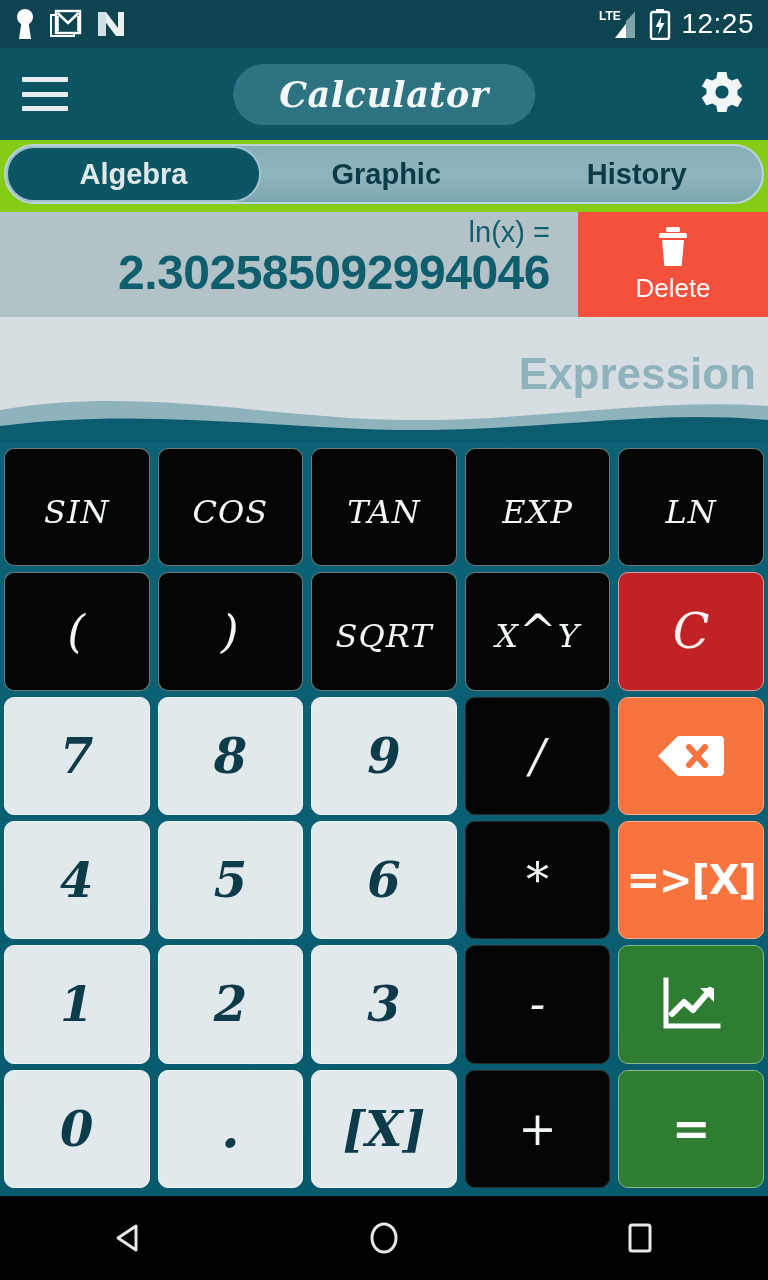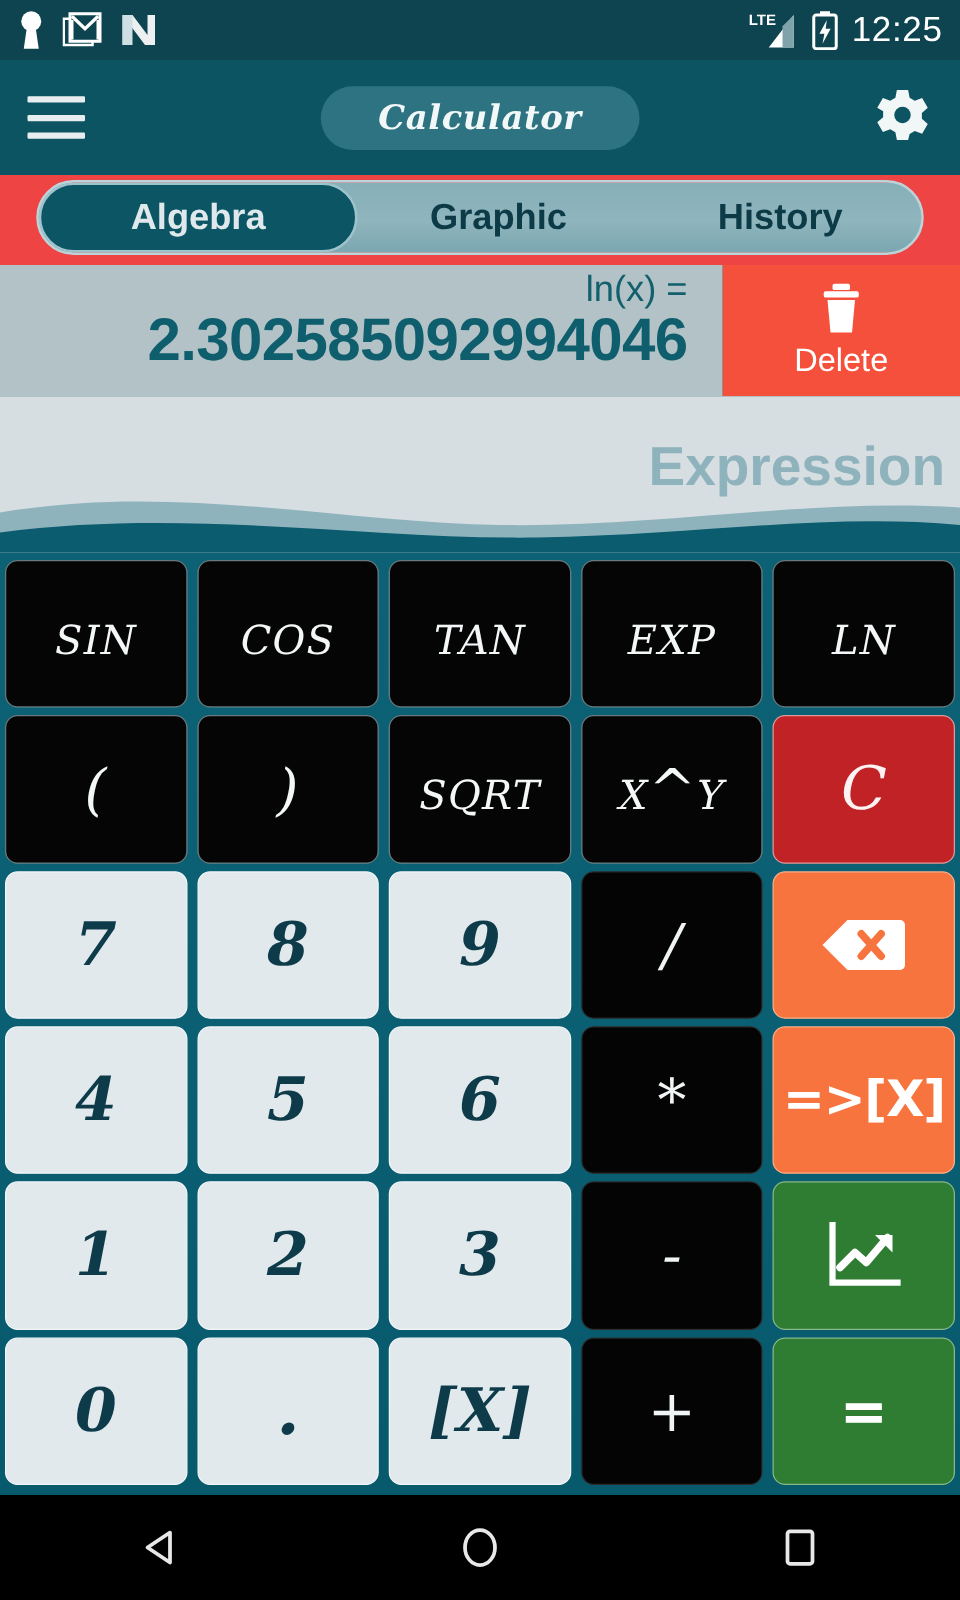--- a/index.html
+++ b/index.html
@@ -27,26 +27,26 @@
   .menu-btn{ margin-left:22px; width:46px; height:34px;
              display:flex; flex-direction:column; justify-content:space-between; }
   .menu-btn i{ display:block; height:5px; background:#e8eef0; border-radius:1px; }
   .title-pill{
     position:absolute; left:50%; transform:translateX(-50%);
     background:#2d7382; border-radius:36px;
     padding:10px 46px;
   }
   .title-txt{
     font-family:"DejaVu Serif", serif; font-style:italic; font-weight:bold;
-    font-size:27px; color:#f2f7f8; letter-spacing:.5px; white-space:nowrap;
+    font-size:35px; color:#f2f7f8; letter-spacing:.5px; white-space:nowrap;
   }
   .gear-btn{ margin-left:auto; margin-right:22px; }
 
   
-  .tabwrap{ height:72px; background:#ef4444; padding:4px 29px 8px; }
+  .tabwrap{ height:72px; background:#84cc16; padding:4px 4px 8px; }
   .tabs{
     height:100%; border-radius:34px;
     background:linear-gradient(180deg,#86afb8 0%, #8fb5bd 55%, #7ba7b1 100%);
     border:2px solid #bcd4d9;
     display:flex; align-items:stretch; overflow:hidden;
   }
   .tab{
     flex:1; display:flex; align-items:center; justify-content:center;
     font-size:29px; font-weight:bold; color:#0d3a47;
   }

